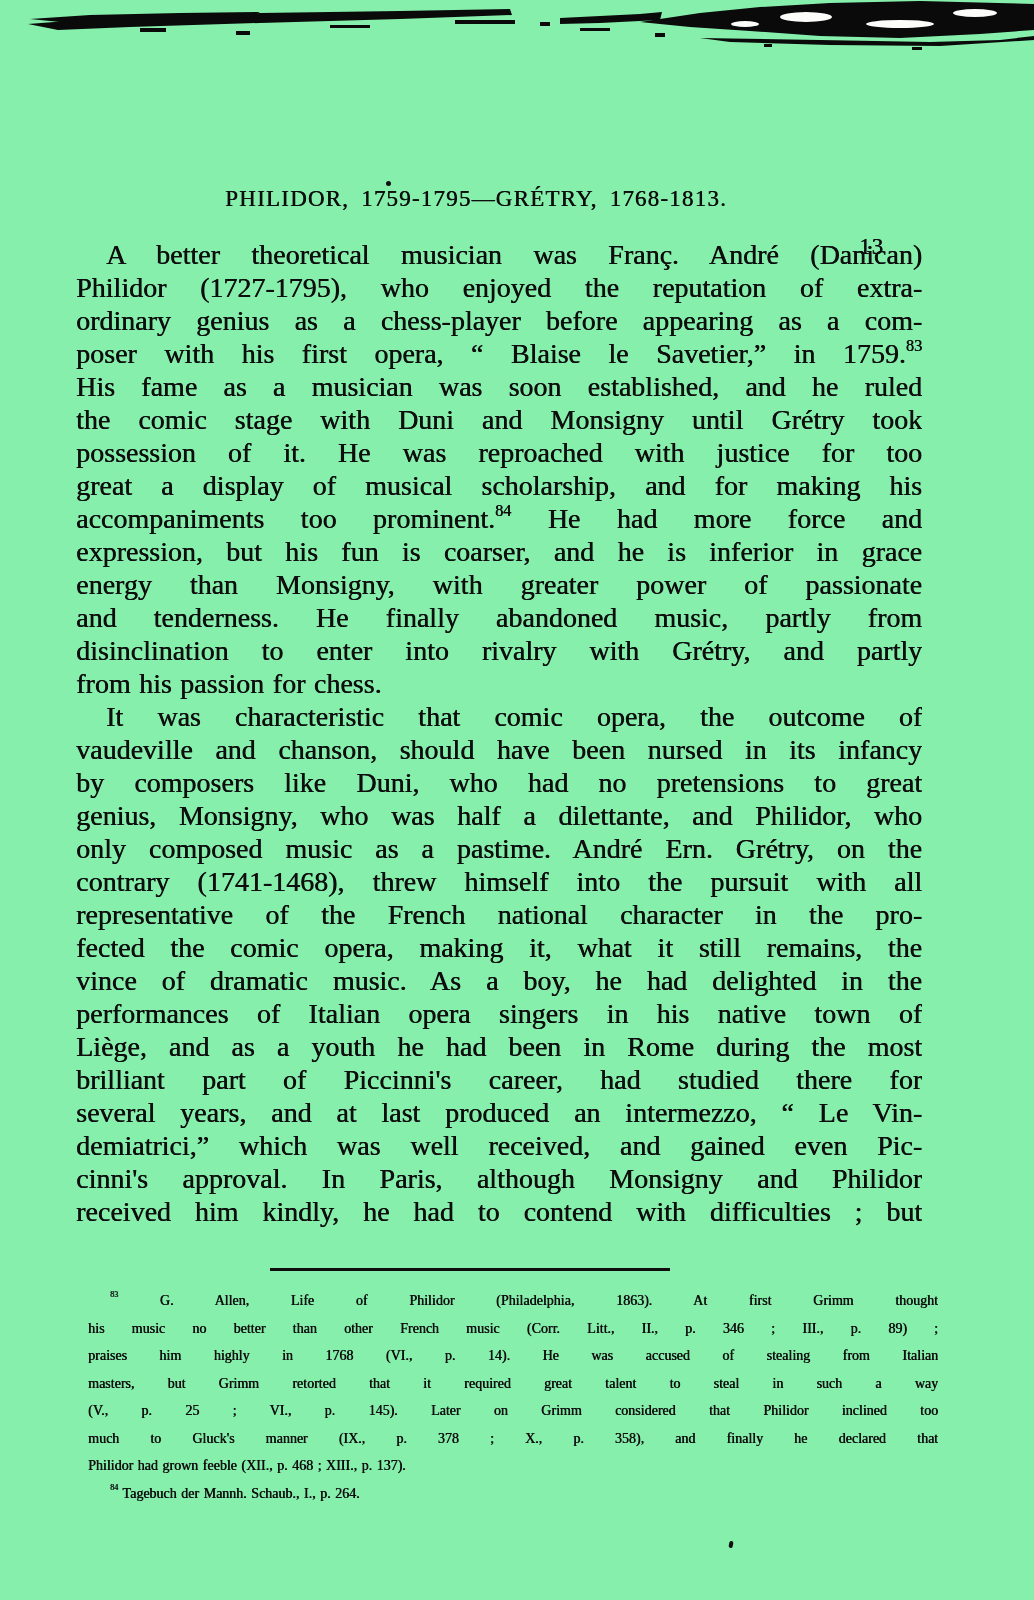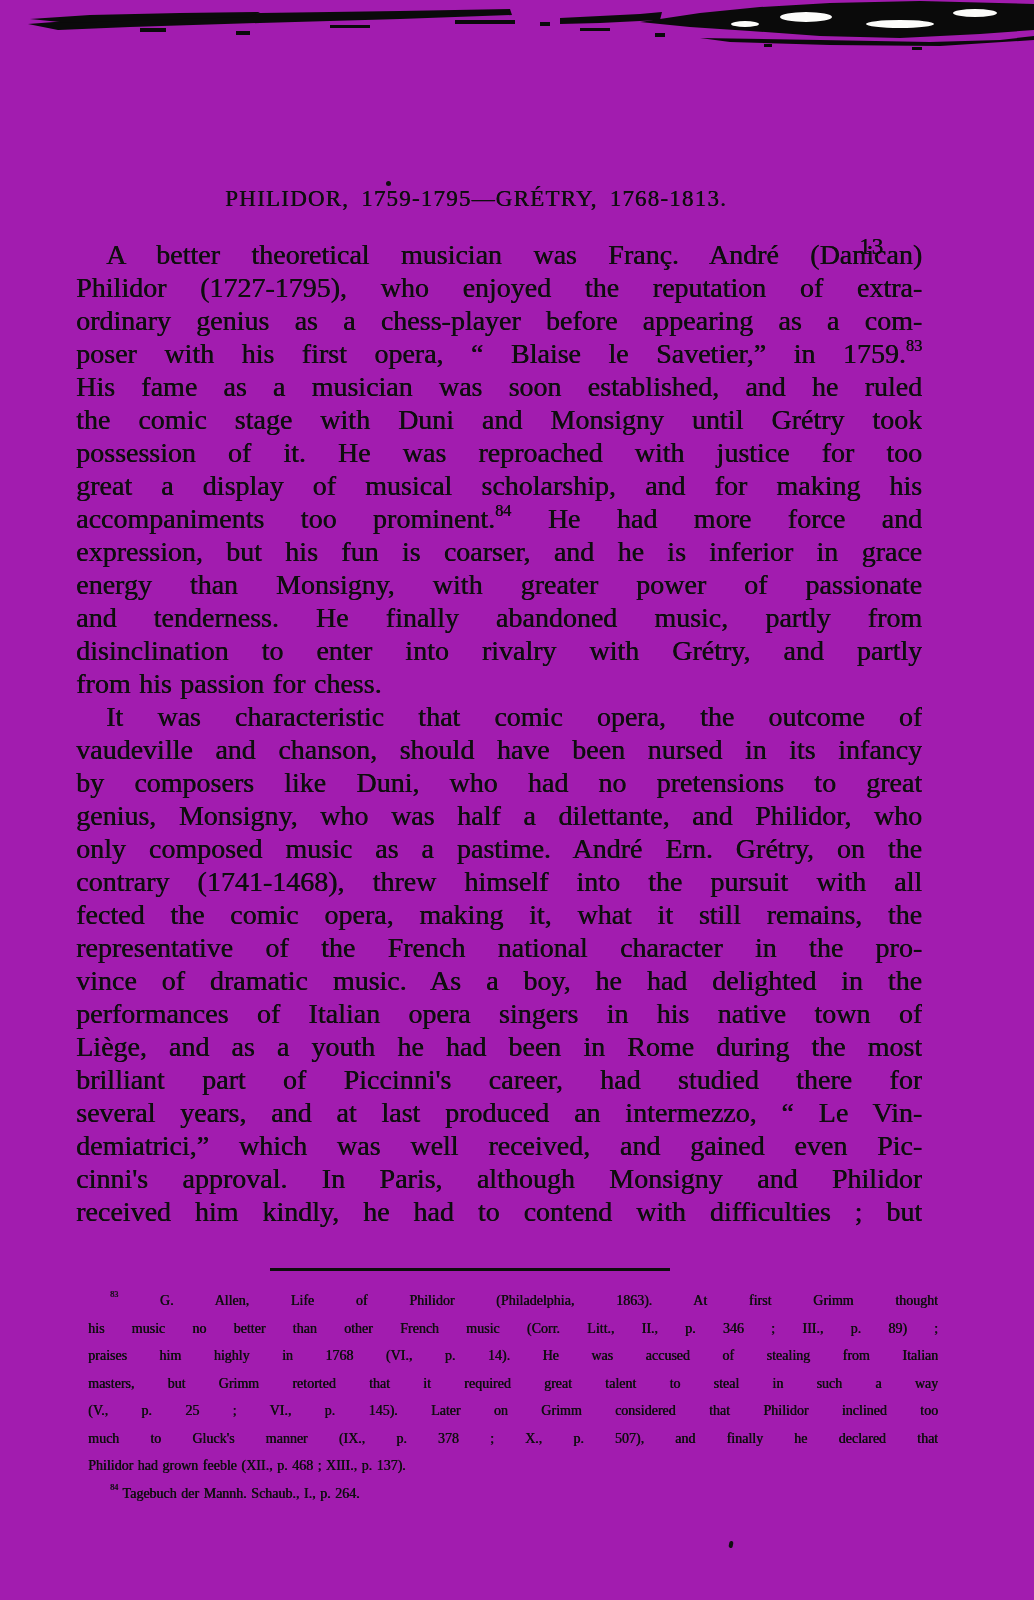--- a/index.html
+++ b/index.html
@@ -1,18 +1,18 @@
 <!DOCTYPE html>
 <html><head>
 <meta charset="utf-8">
 <style>
   html,body { margin:0; padding:0; background:#ffffff; }
   .page {
     position:relative; width:1034px; height:1600px;
-    background:#a21caf; overflow:hidden;
+    background:#86efac; overflow:hidden;
     font-family:"Liberation Serif","DejaVu Serif",serif;
     color:#0e0e0e;
     text-shadow:0.5px 0 0 #0e0e0e;
   }
   .top-smudge { position:absolute; left:0; top:0; }
   .speck { position:absolute; background:#101010; border-radius:50%; }
   .speck.s1 { left:386px; top:181px; width:5px; height:5px; }
   .speck.s2 { left:729px; top:1541px; width:4px; height:7px; border-radius:2px; transform:rotate(12deg); }
 
   .header { position:absolute; left:88px; top:186px; width:846px; height:32px; font-size:23px; }
@@ -84,22 +84,22 @@
       <div class="line lastline">from his passion for chess.</div>
     </div>
 
     <div class="paragraph">
       <div class="line indent">It was characteristic that comic opera, the outcome of</div>
       <div class="line">vaudeville and chanson, should have been nursed in its infancy</div>
       <div class="line">by composers like Duni, who had no pretensions to great</div>
       <div class="line">genius, Monsigny, who was half a dilettante, and Philidor, who</div>
       <div class="line">only composed music as a pastime.  André Ern. Grétry, on the</div>
       <div class="line">contrary (1741-1468), threw himself into the pursuit with all</div>
+      <div class="line">representative of the French national character in the pro-</div>
       <div class="line">fected the comic opera, making it, what it still remains, the</div>
-      <div class="line">representative of the French national character in the pro-</div>
       <div class="line">vince of dramatic music.  As a boy, he had delighted in the</div>
       <div class="line">performances of Italian opera singers in his native town of</div>
       <div class="line">Liège, and as a youth he had been in Rome during the most</div>
       <div class="line">brilliant part of Piccinni's career, had studied there for</div>
       <div class="line">several years, and at last produced an intermezzo, “ Le Vin-</div>
       <div class="line">demiatrici,” which was well received, and gained even Pic-</div>
       <div class="line">cinni's approval.  In Paris, although Monsigny and Philidor</div>
       <div class="line">received him kindly, he had to contend with difficulties ; but</div>
     </div>
 
@@ -107,21 +107,21 @@
 
   <div class="fn-rule"></div>
 
   <div class="footnotes">
     <div class="footnote">
       <div class="fline indent"><sup class="fn-ref">83</sup> <span>G. Allen, Life of Philidor (Philadelphia, 1863).  At first Grimm thought</span></div>
       <div class="fline">his music no better than other French music (Corr. Litt., II., p. 346 ; III., p. 89) ;</div>
       <div class="fline">praises him highly in 1768 (VI., p. 14).  He was accused of stealing from Italian</div>
       <div class="fline">masters, but Grimm retorted that it required great talent to steal in such a way</div>
       <div class="fline">(V., p. 25 ;  VI., p. 145).  Later on Grimm considered that Philidor inclined too</div>
-      <div class="fline">much to Gluck's manner (IX., p. 378 ;  X., p. 507), and finally he declared that</div>
+      <div class="fline">much to Gluck's manner (IX., p. 378 ;  X., p. 358), and finally he declared that</div>
       <div class="fline lastline">Philidor had grown feeble (XII., p. 468 ;  XIII., p. 137).</div>
     </div>
     <div class="footnote">
       <div class="fline lastline indent"><sup class="fn-ref">84</sup> <span>Tagebuch der Mannh. Schaub., I., p. 264.</span></div>
     </div>
   </div>
 
   <div class="speck s2"></div>
 
 </div>

